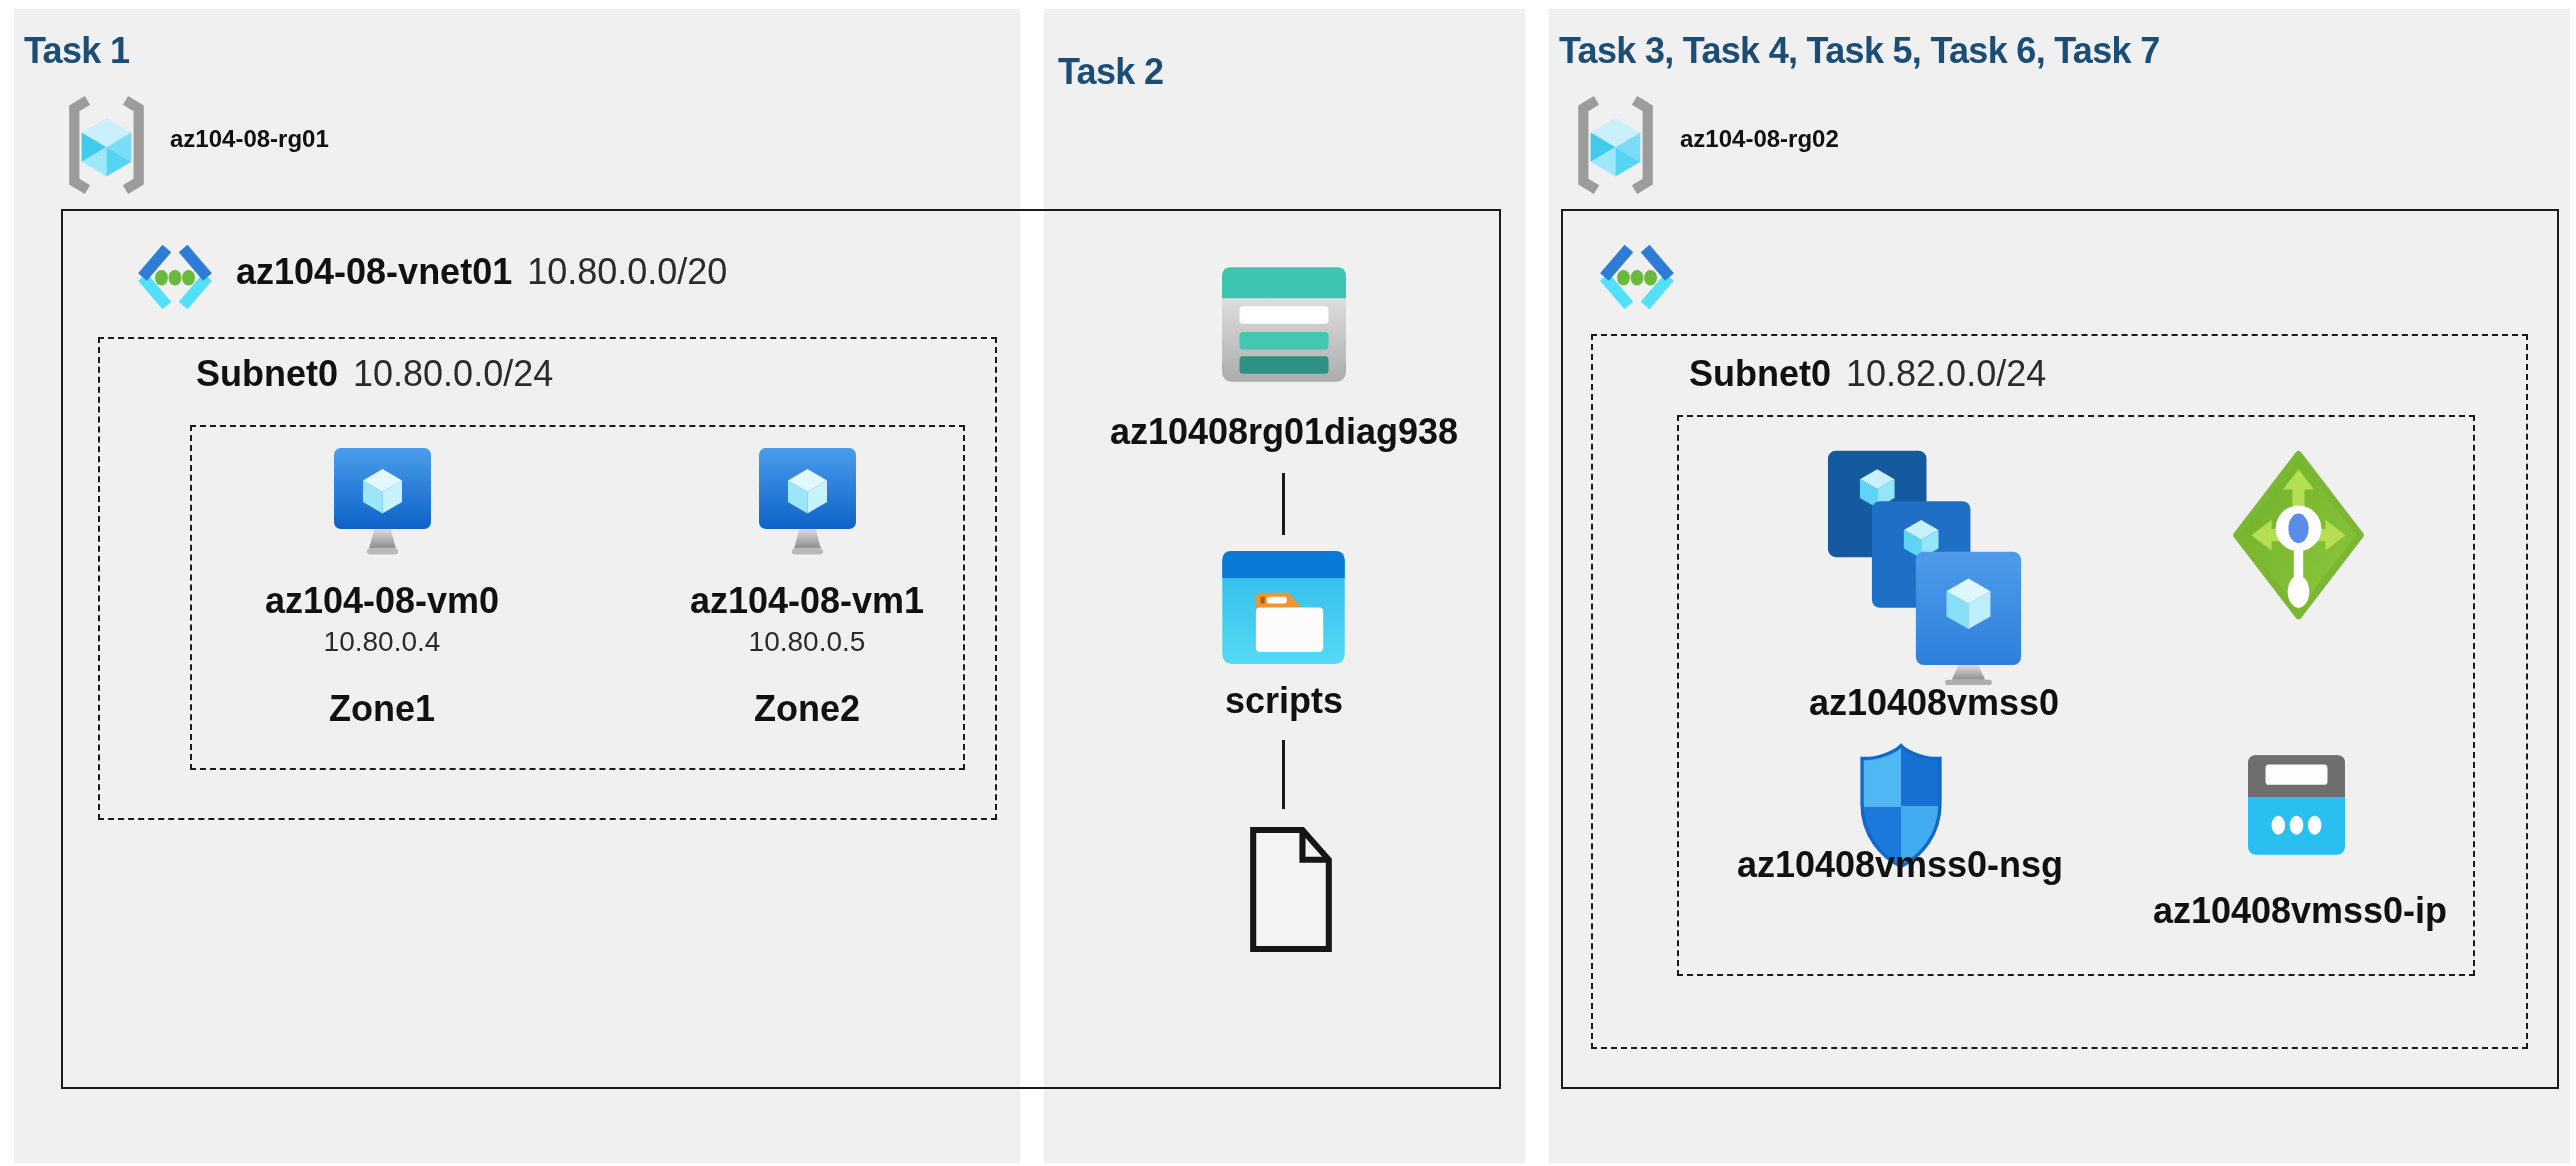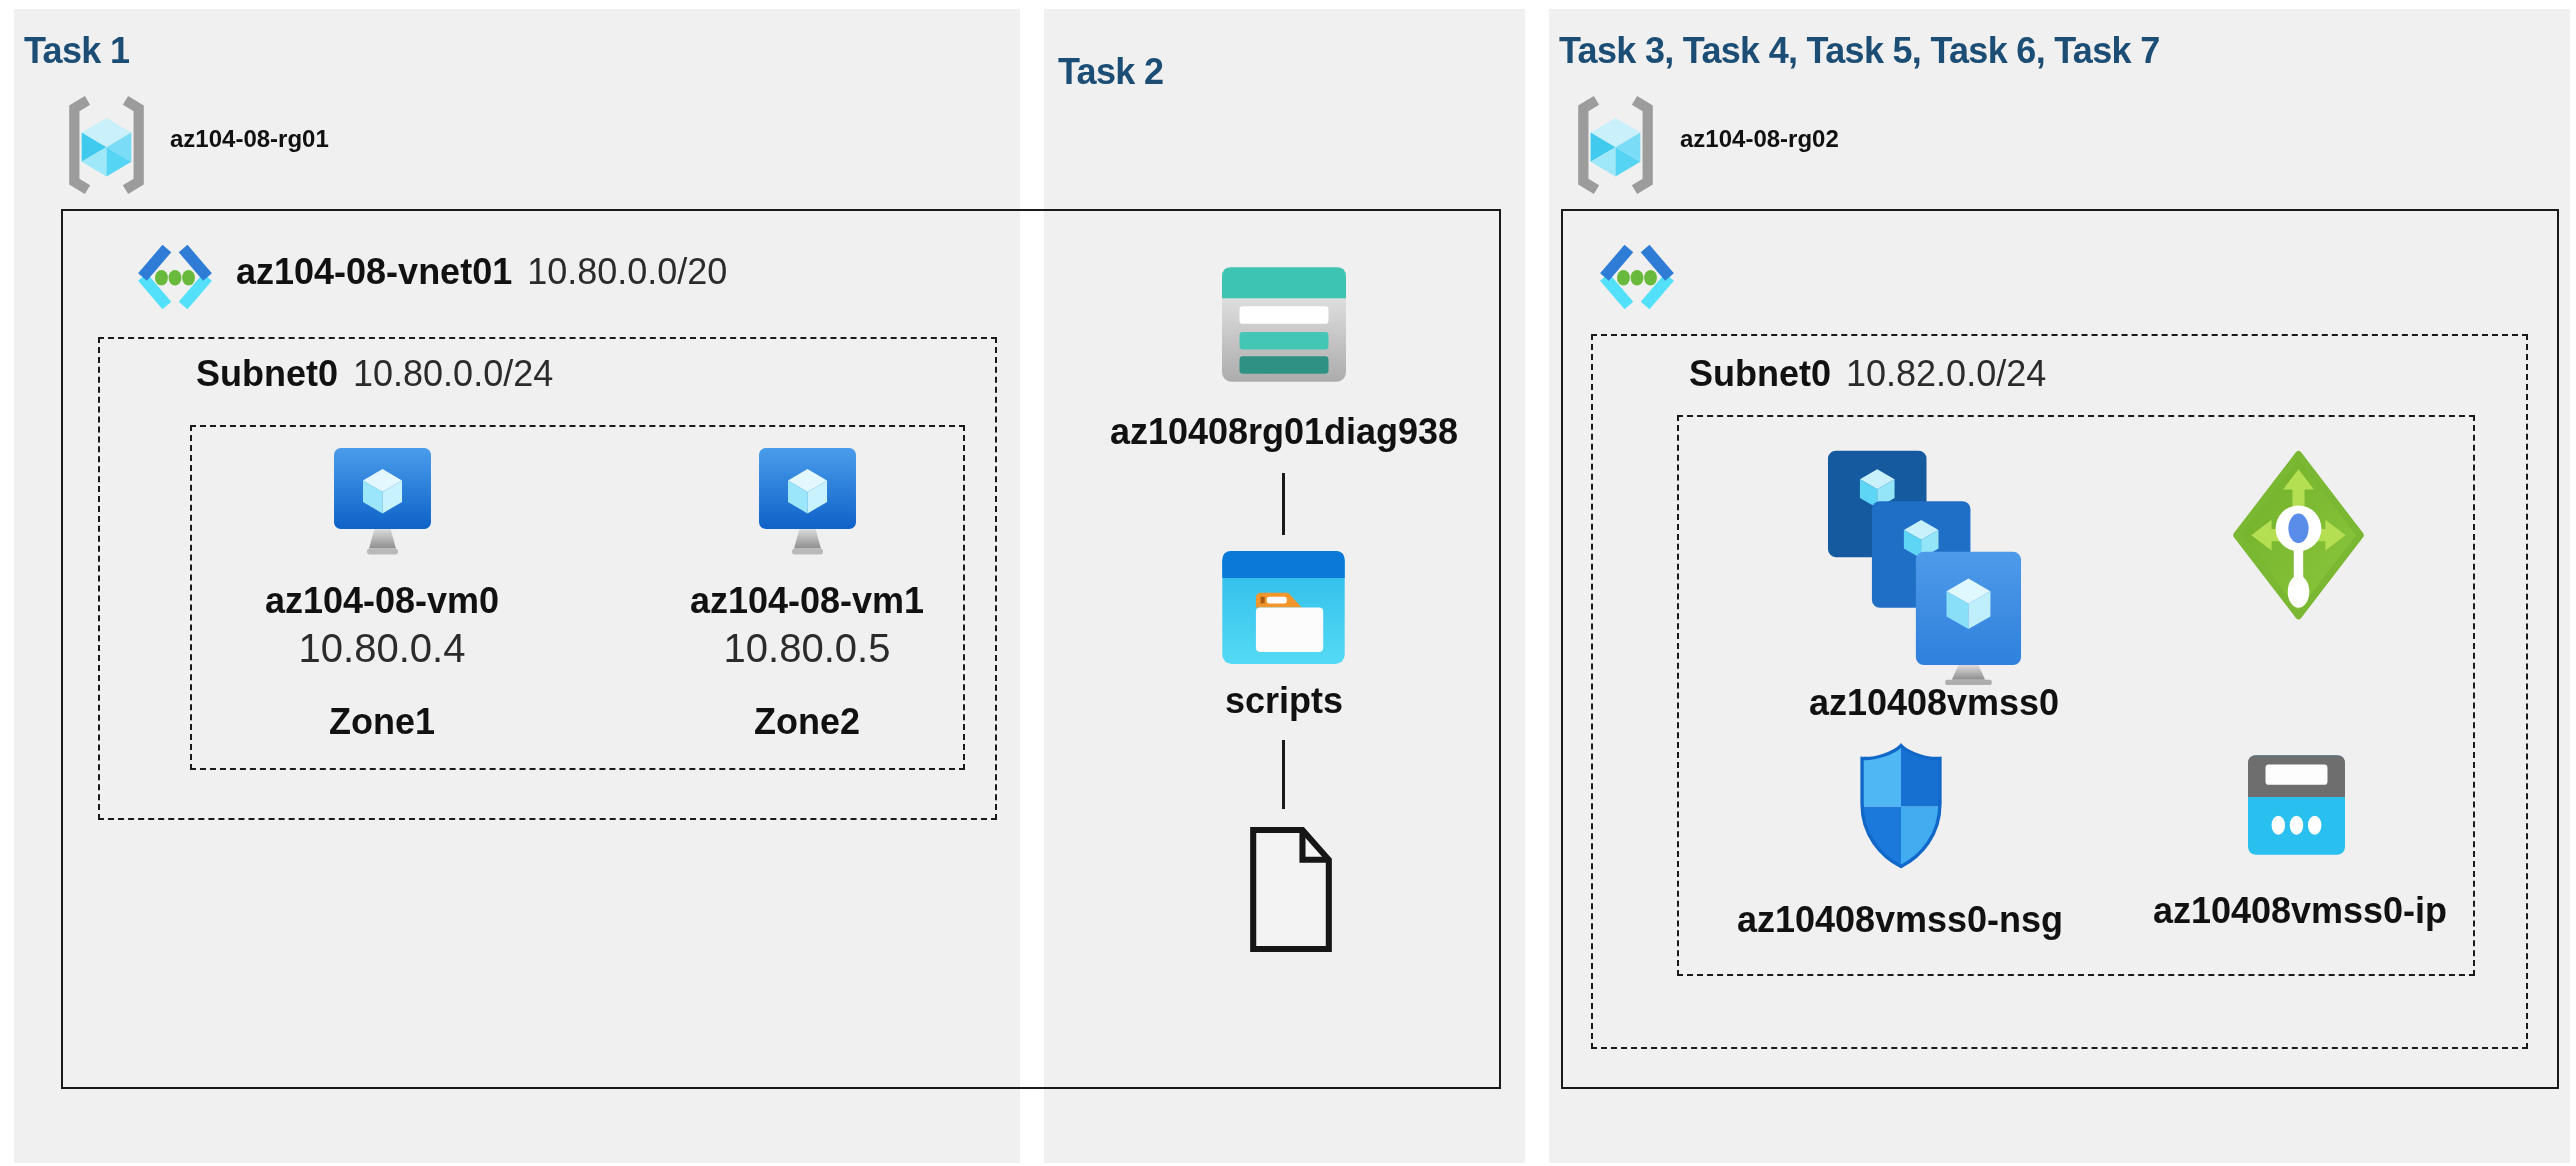--- a/index.html
+++ b/index.html
@@ -28,21 +28,21 @@
   }
   .icon { position:absolute; z-index:8; }
   .centered {
     position:absolute; transform:translateX(-50%); white-space:nowrap;
     font-size:36px; font-weight:bold; z-index:10; text-align:center;
   }
   .vline { position:absolute; width:3.4px; background:var(--line,#1a1a1a); z-index:6; }
   .vm-group { position:absolute; width:270px; text-align:center; z-index:9; }
   .vm-group svg { display:block; margin:0 auto; }
   .vm-name { font-size:36px; font-weight:bold; margin-top:17.5px; }
-  .vm-ip   { font-size:40px; font-weight:normal; color:var(--muted_text,#2b2b2b); margin-top:4px; }
+  .vm-ip   { font-size:28px; font-weight:normal; color:var(--muted_text,#2b2b2b); margin-top:4px; }
   .vm-zone { font-size:36px; font-weight:bold; margin-top:30px; }
 </style>
 </head>
 <body>
 
 <div class="canvas">
 
   <svg width="0" height="0" style="position:absolute" aria-hidden="true">
     <defs>
       <linearGradient id="gVm" x1="0" y1="0" x2="0" y2="1">
@@ -231,21 +231,21 @@
 
   <svg class="icon" style="left:1854px;top:742px" width="94" height="128" viewBox="0 0 140 190">
     <g clip-path="url(#clipShield)">
       <rect x="0" y="0" width="70" height="96" fill="#4FB7F4"></rect>
       <rect x="70" y="0" width="70" height="96" fill="#1570D2"></rect>
       <rect x="0" y="96" width="70" height="94" fill="#1B79DB"></rect>
       <rect x="70" y="96" width="70" height="94" fill="#41ACF0"></rect>
     </g>
     <path d="M70 5 C60 16 30 26 12 24 L12 92 C12 138 40 170 70 185 C100 170 128 138 128 92 L128 24 C110 26 80 16 70 5 Z" fill="none" stroke="#1168C8" stroke-width="5"></path>
   </svg>
-  <div class="centered" style="left:1900px;top:899px">az10408vmss0-nsg</div>
+  <div class="centered" style="left:1900px;top:844px">az10408vmss0-nsg</div>
 
   <svg class="icon" style="left:2248px;top:755px" width="97" height="100" viewBox="0 0 144 148">
     <rect x="0" y="0" width="144" height="148" rx="12" fill="#29BFEF"></rect>
     <path d="M0 62 L0 12 Q0 0 12 0 L132 0 Q144 0 144 12 L144 62 Z" fill="#6E6E6E"></path>
     <rect x="26" y="14" width="92" height="30" rx="5" fill="#FDFDFD"></rect>
     <ellipse cx="45" cy="104" rx="10" ry="14" fill="#FFFFFF"></ellipse>
     <ellipse cx="72" cy="104" rx="10" ry="14" fill="#FFFFFF"></ellipse>
     <ellipse cx="99" cy="104" rx="10" ry="14" fill="#FFFFFF"></ellipse>
   </svg>
   <div class="centered" style="left:2300px;top:890px">az10408vmss0-ip</div>

